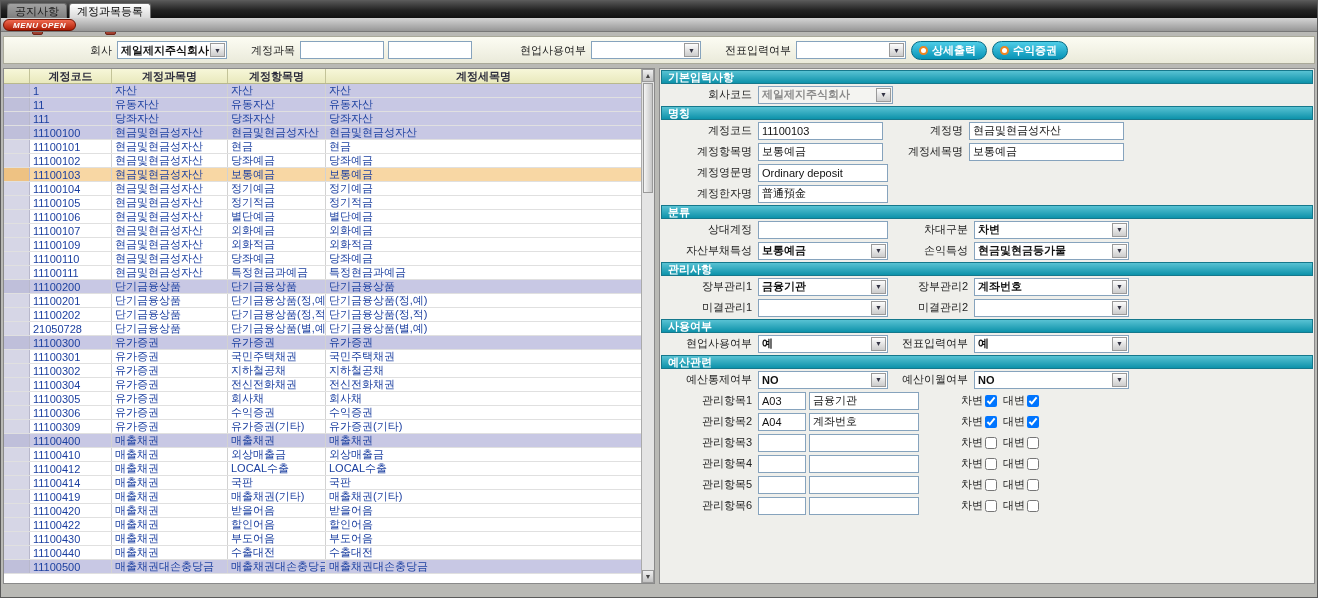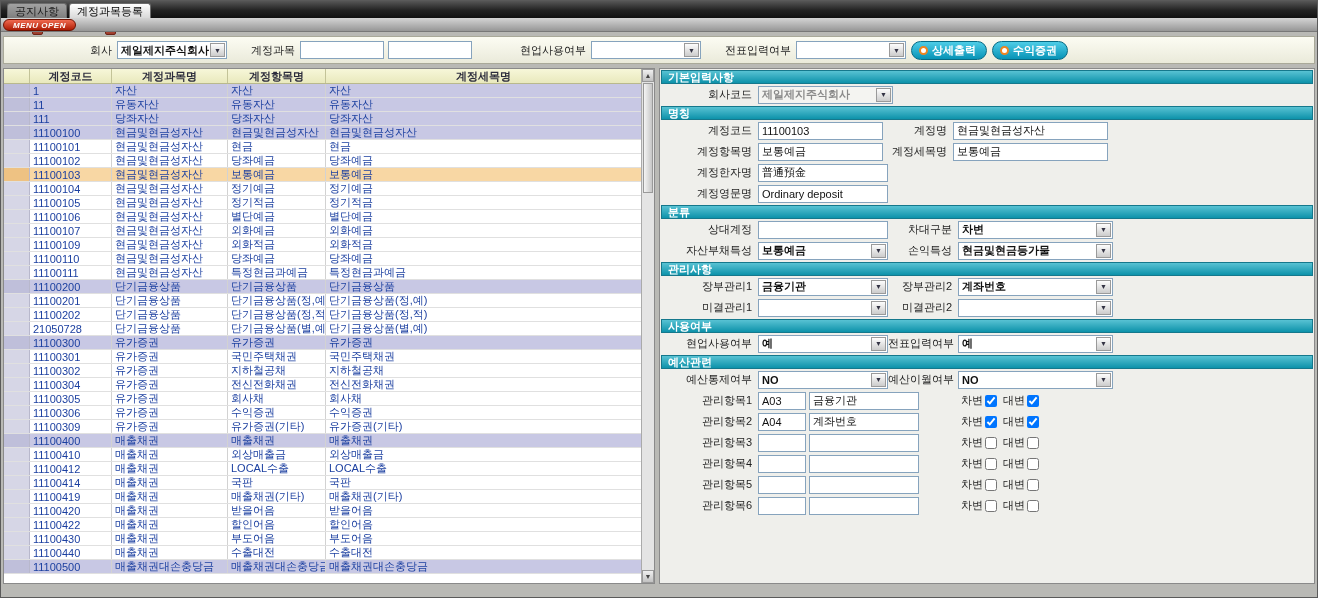--- a/index.html
+++ b/index.html
@@ -57,21 +57,21 @@
   .vscroll { width:13px; background:#e4e4e4; border-left:1px solid #aaa; display:flex; flex-direction:column; }
   .sb-btn { height:13px; background:linear-gradient(#efefef,#c2c2c2); border:1px solid #999; font-size:7px; color:#444; display:flex; align-items:center; justify-content:center; }
   .sb-thumb { height:110px; margin:1px; background:linear-gradient(90deg,#f4f4f4,#c6c6c6); border:1px solid #999; }
   .sb-fill { flex:1; }
 
   
   .panel { flex:1; margin-left:4px; background:#efefeb; border:1px solid #8a8a8a; overflow:hidden; font-size:11px; }
   .sec-header { height:14px; margin:1px 1px 0 1px; background:linear-gradient(#58c2d3,#0d92aa); border:1px solid #15788c; color:#fff; font-weight:bold; font-size:11px; display:flex; align-items:center; padding-left:6px; }
   .form-row { display:flex; align-items:center; height:21px; }
   .flabel { width:98px; text-align:right; padding-right:6px; color:#1d1d1d; white-space:nowrap; }
-  .flabel2 { width:70px; text-align:right; padding-right:6px; color:#1d1d1d; white-space:nowrap; }
+  .flabel2 { width:86px; text-align:right; padding-right:6px; color:#1d1d1d; white-space:nowrap; }
   .cblabel { margin-left:6px; margin-right:2px; color:#1d1d1d; }
   .cblabel.first { margin-left:42px; }
   .cb { width:12px; height:12px; }
 </style>
 </head>
 <body>
 
 <div class="app">
 
   <div class="tabbar">
@@ -403,26 +403,26 @@
         <span class="flabel2">계정명</span>
         <input class="tin w155" value="현금및현금성자산" style="">
       </div>
       <div class="form-row">
         <span class="flabel">계정항목명</span>
         <input class="tin w125" value="보통예금" style="">
         <span class="flabel2">계정세목명</span>
         <input class="tin w155" value="보통예금" style="">
       </div>
       <div class="form-row">
+        <span class="flabel">계정영문명</span>
+        <input class="tin w130" value="Ordinary deposit" style="">
+      </div>
+      <div class="form-row">
         <span class="flabel">계정한자명</span>
         <input class="tin w130" value="普通預金" style="">
-      </div>
-      <div class="form-row">
-        <span class="flabel">계정영문명</span>
-        <input class="tin w130" value="Ordinary deposit" style="">
       </div>
 
       <div class="sec-header">분류</div>
       <div class="form-row">
         <span class="flabel">상대계정</span>
         <input class="tin w130" value="" style="">
         <span class="flabel2">차대구분</span>
         <div class="dd w155">
           <span class="ddtxt">차변</span>
           <span class="ddbtn">▼</span>

